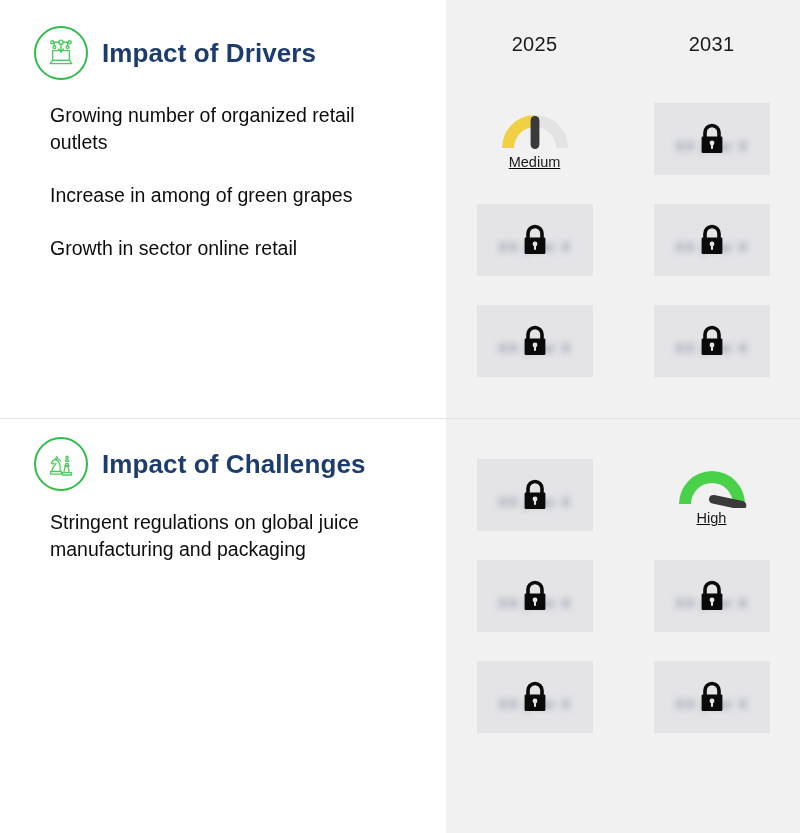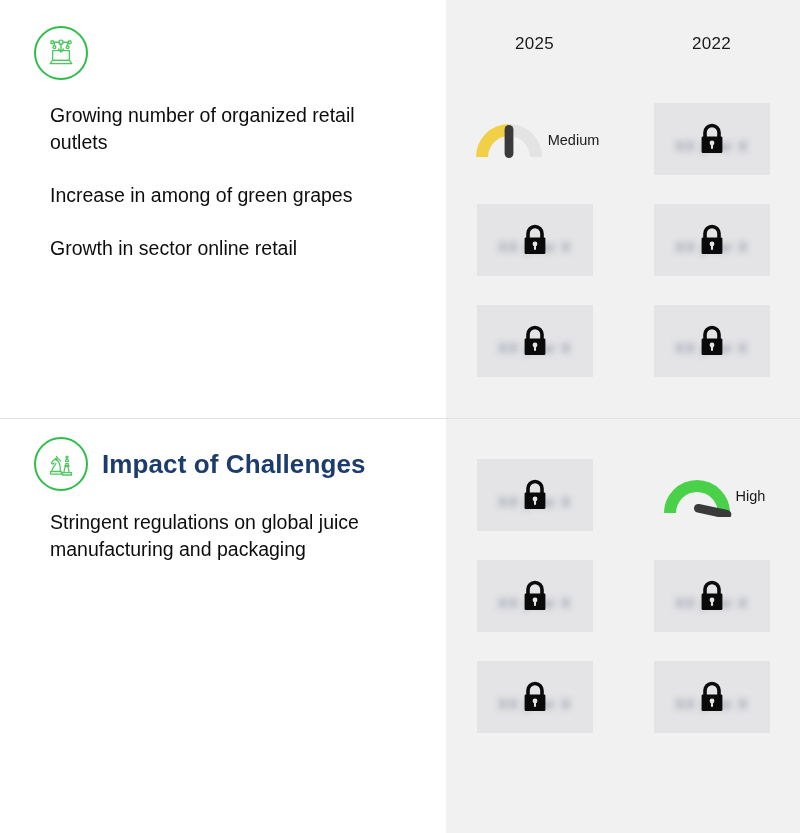--- a/index.html
+++ b/index.html
@@ -36,21 +36,21 @@
     top: 0;
     width: 354px;
     height: 88px;
     display: flex;
   }
   .col-head {
     flex: 1;
     display: flex;
     align-items: center;
     justify-content: center;
-    font-size: 17px;
+    font-size: 20px;
     font-weight: 400;
     color: #1a1a1a;
     letter-spacing: .3px;
   }
 
   
   .divider {
     position: absolute;
     left: 0;
     top: 418px;
@@ -154,61 +154,63 @@
   }
   .locked .lock-icon {
     position: relative;
     z-index: 2;
   }
   .locked .lock-icon svg { display: block; }
 
   
   .gauge-wrap {
     display: flex;
-    flex-direction: row;
+    flex-direction: column;
     align-items: center;
     justify-content: center;
+    text-decoration: underline;
   }
   .gauge-wrap svg { display: block; }
   .gauge-label {
     margin-top: 2px;
     font-size: 14.5px;
     color: #1a1a1a;
     font-weight: 400;
   }
 </style>
 </head>
 <body>
 
 <div id="page">
 
   <div class="grid-panel"></div>
 
   <div class="col-headers">
     <div class="col-head">2025</div>
-    <div class="col-head">2022</div>
+    <div class="col-head">2031</div>
   </div>
 
   <div class="left-col drivers">
     <div class="sec-head">
       <span class="sec-icon">
         <svg width="34" height="34" viewBox="0 0 34 34" fill="none" stroke="#4ec95f" stroke-width="1.4" stroke-linecap="round" stroke-linejoin="round">
           <circle cx="17" cy="6.2" r="2.1"></circle>
           <path d="M17 8.4 V15.5"></path>
           <path d="M14.6 13 L17 16 L19.4 13"></path>
           <path d="M14.9 6.2 H10.4 V9.6"></path>
           <path d="M19.1 6.2 H23.6 V9.6"></path>
           <circle cx="8.3" cy="6.2" r="1.5"></circle>
           <circle cx="25.7" cy="6.2" r="1.5"></circle>
           <circle cx="10.4" cy="11.2" r="1.4"></circle>
           <circle cx="23.6" cy="11.2" r="1.4"></circle>
           <path d="M8.6 14.6 H25.4 V24.4 H8.6 Z"></path>
           <path d="M6.2 27.6 H27.8 L25.4 24.4 H8.6 Z"></path>
         </svg>
       </span>
+      <span class="sec-title">Impact of Drivers</span>
     </div>
 
     <ul class="item-list">
       <li class="item">Growing number of organized retail outlets</li>
       <li class="item">Increase in among of green grapes</li>
       <li class="item">Growth in sector online retail</li>
     </ul>
   </div>
 
   <div class="cell-grid drivers-grid">

